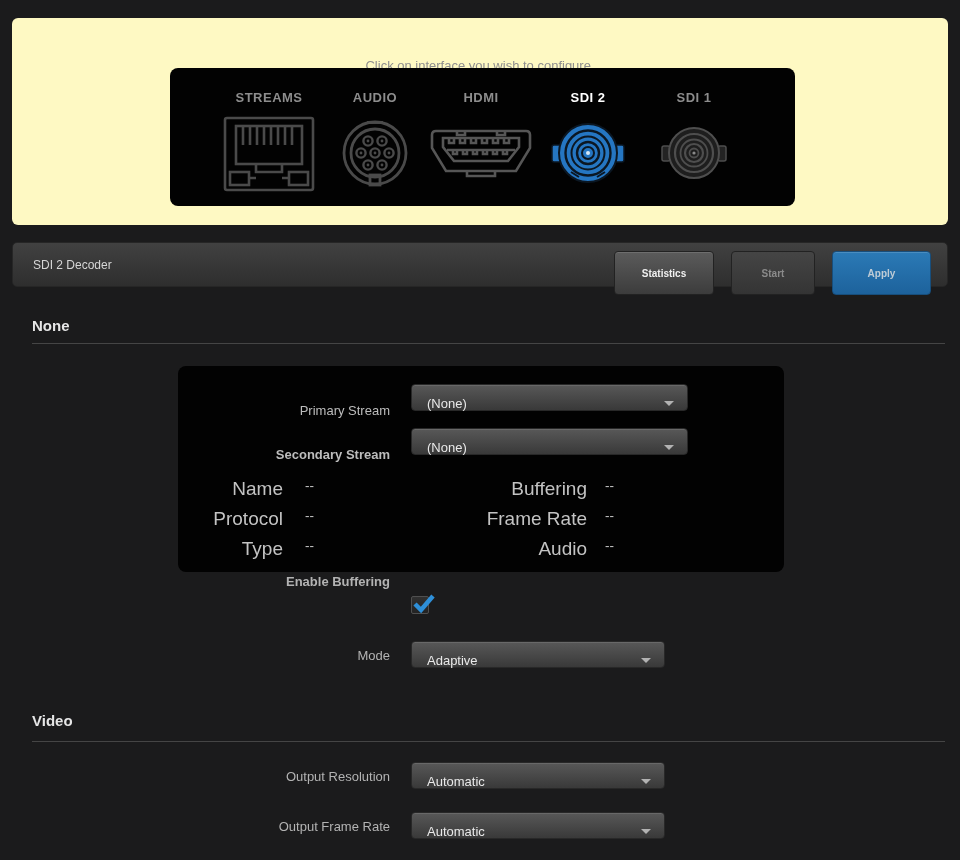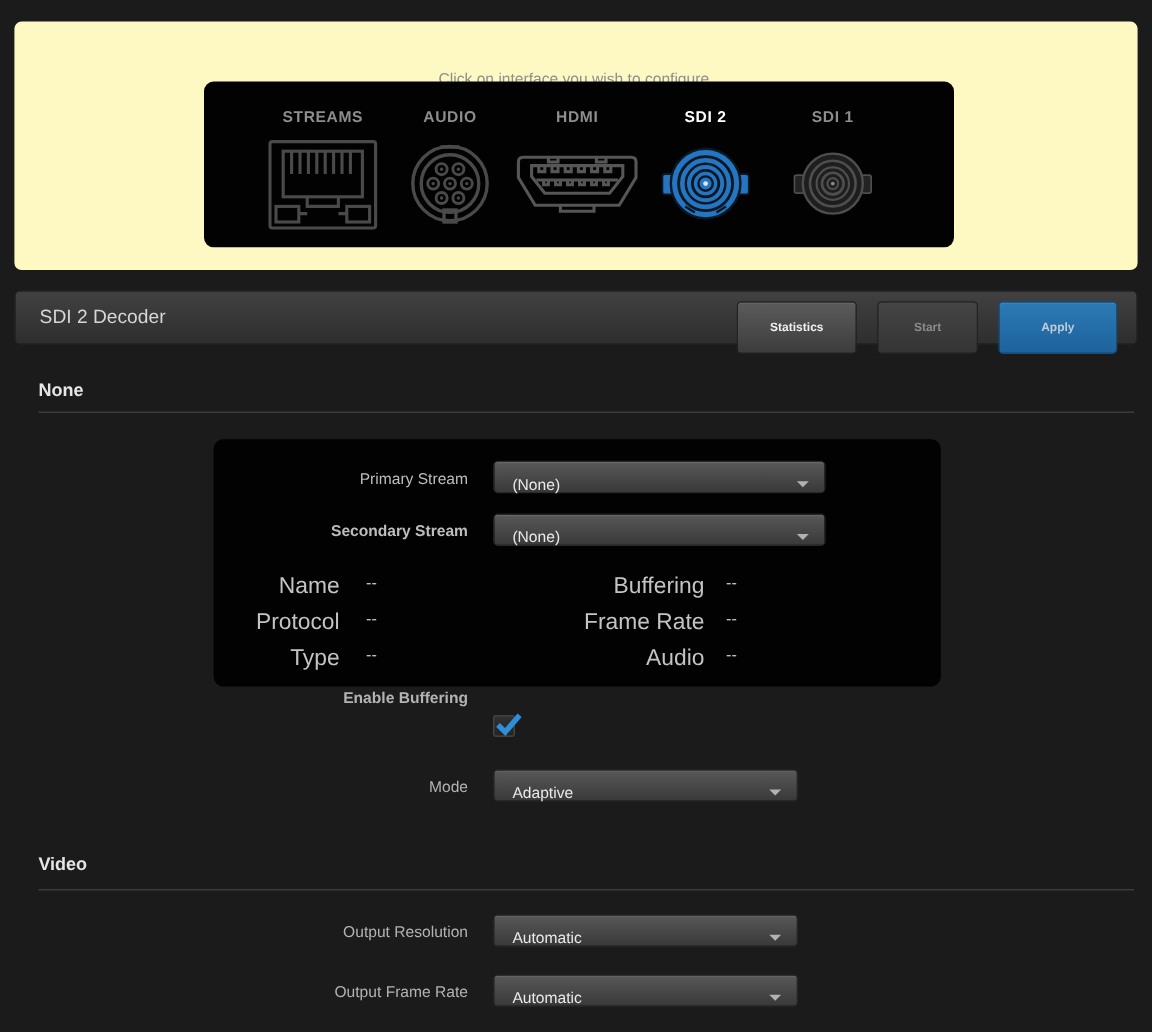--- a/index.html
+++ b/index.html
@@ -18,38 +18,38 @@
   .iface-label { font-size:13px; font-weight:bold; letter-spacing:0.5px; color:#8d8d8d; height:16px; }
   .iface-item.selected .iface-label { color:#ffffff; }
   .iface-icon { margin-top:6px; height:84px; display:flex; align-items:center; justify-content:center; }
   .ifa-0 { left:46px; } .ifa-1 { left:152px; } .ifa-2 { left:258px; } .ifa-3 { left:365px; } .ifa-4 { left:471px; }
 
   
   .header-bar { position:absolute; left:12px; top:242px; width:936px; height:45px;
                 background:linear-gradient(#414141,#2e2e2e); border-radius:5px;
                 border:1px solid #262626; }
   .header-title { position:absolute; left:20px; top:0; height:43px; display:flex; align-items:center;
-                  color:#d6d6d6; font-size:16px; }
+                  color:#d6d6d6; font-size:12px; }
   .btn { position:absolute; top:8px; height:44px; border-radius:4px; font-size:10px; font-weight:bold;
          display:flex; align-items:center; justify-content:center; cursor:pointer;
          border:1px solid #222; }
   .btn-statistics { left:601px; width:100px; background:linear-gradient(#5b5b5b,#3c3c3c); color:#f0f0f0;
                     box-shadow:inset 0 1px 0 rgba(255,255,255,.12); }
   .btn-start { left:718px; width:84px; background:linear-gradient(#454545,#343434); color:#8b8b8b; }
   .btn-apply { left:819px; width:99px; background:linear-gradient(#2b7ab6,#1d629c); color:#bfccd6;
                border-color:#174e7c; box-shadow:inset 0 1px 0 rgba(255,255,255,.15); }
 
   
   .section-heading { position:absolute; left:32px; color:#e6e6e6; font-size:15px; font-weight:bold; }
   .divider { position:absolute; left:32px; width:913px; height:1px; background:#454545; }
 
   
   .form-panel { position:absolute; left:178px; top:366px; width:606px; height:206px;
                 background:#020202; border-radius:8px; }
-  .fp-label { position:absolute; text-align:right; color:#bdbdbd; font-size:13px; }
+  .fp-label { position:absolute; text-align:right; color:#bdbdbd; font-size:13px;margin-top:12px; }
   .info-label { position:absolute; text-align:right; color:#c3c3c3; font-size:19px; }
   .info-value { position:absolute; color:#c9c9c9; font-size:13.5px; }
 
   
   .dropdown { position:absolute; height:27px; background:linear-gradient(#585858,#393939);
               border:1px solid #282828; border-radius:4px;
               box-shadow:inset 0 1px 0 rgba(255,255,255,.10);
               display:flex; align-items:center; justify-content:space-between;
               padding:12px 13px 0 15px; cursor:pointer; }
   .dropdown .dd-text { color:#e9e9e9; font-size:13px; }

